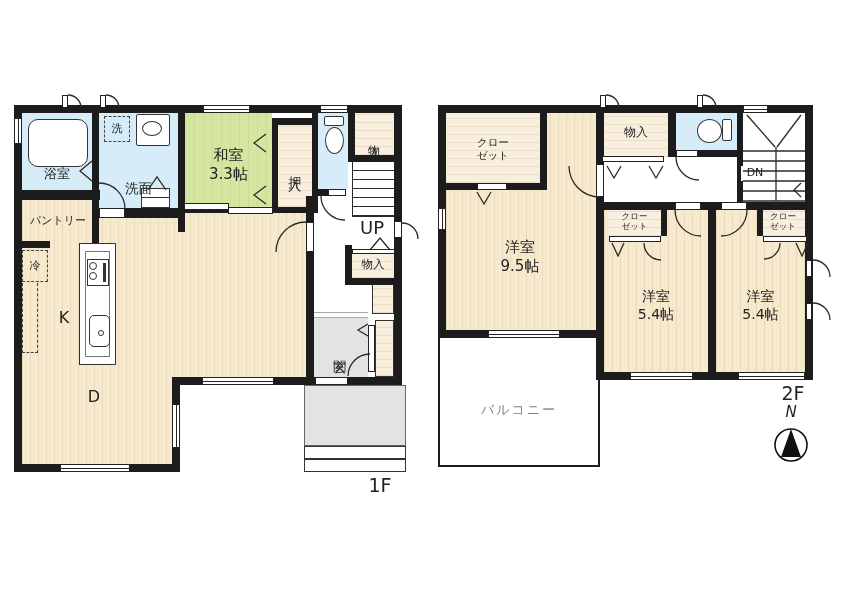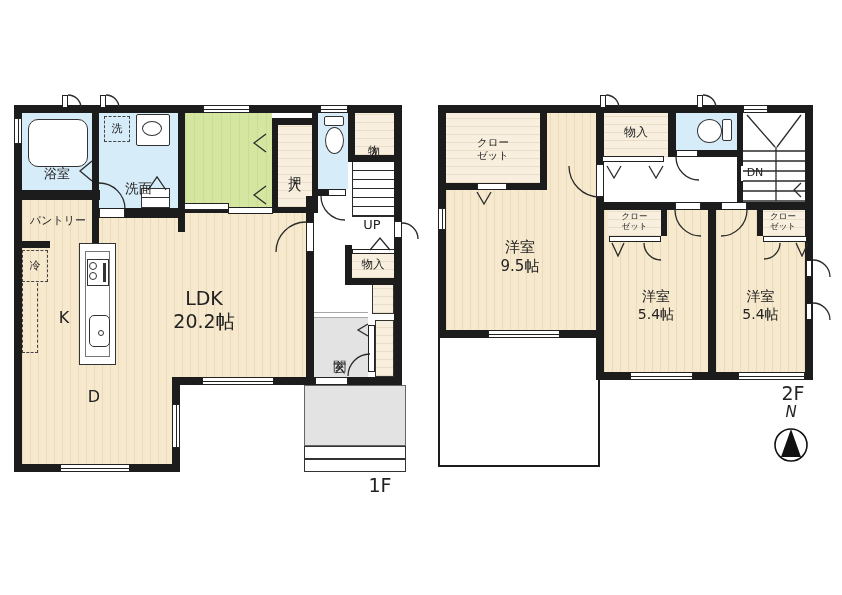--- a/index.html
+++ b/index.html
@@ -214,42 +214,43 @@
         <polyline points="801,183 794,190 801,197"></polyline>
       </g>
 
       <circle cx="791" cy="445" r="16" fill="#fff" stroke="#111" stroke-width="1.6"></circle>
     </g>
     <polygon points="791,429 781,457 801,457" fill="#111"></polygon>
   </svg>
 
   <div class="lbl" style="left:22px;top:166px;width:70px;font-size:13px">浴室</div>
   <div class="lbl" style="left:99px;top:180px;width:79px;font-size:13.5px">洗面</div>
+  <div class="lbl ml" style="left:185px;top:146px;width:87px;font-size:15px">和室
+3.3帖</div>
   <div class="lbl vert" style="left:286px;top:139px;height:58px;font-size:13px">押入</div>
   <div class="lbl vert" style="left:366px;top:117px;height:38px;font-size:12px;letter-spacing:1px">物入</div>
-  <div class="lbl" style="left:350px;top:217px;width:44px;font-size:13px">UP</div>
+  <div class="lbl" style="left:350px;top:217px;width:44px;font-size:18px">UP</div>
   <div class="lbl" style="left:352px;top:257px;width:42px;font-size:11.5px">物入</div>
   <div class="lbl" style="left:14px;top:214px;width:88px;font-size:11px">パントリー</div>
-  <div class="lbl ml" style="left:154px;top:287px;width:100px;font-size:19px;line-height:1.2">LDK
-20.2帖</div>
   <div class="lbl" style="left:50px;top:308px;width:28px;font-size:16px">K</div>
   <div class="lbl" style="left:80px;top:387px;width:28px;font-size:16px">D</div>
   <div class="lbl vert" style="left:331px;top:326px;height:48px;font-size:13px;letter-spacing:1px">玄関</div>
   <div class="lbl" style="left:356px;top:474px;width:48px;font-size:19px">1F</div>
 
   <div class="lbl ml" style="left:446px;top:136px;width:94px;font-size:10.5px;line-height:1.25">クロー
 ゼット</div>
   <div class="lbl ml" style="left:468px;top:238px;width:104px;font-size:15px">洋室
 9.5帖</div>
   <div class="lbl" style="left:604px;top:125px;width:64px;font-size:12px">物入</div>
   <div class="lbl" style="left:741px;top:166px;width:28px;font-size:11px">DN</div>
   <div class="lbl ml" style="left:608px;top:211px;width:53px;font-size:8.5px;line-height:1.2">クロー
 ゼット</div>
   <div class="lbl ml" style="left:760px;top:211px;width:46px;font-size:8.5px;line-height:1.2">クロー
 ゼット</div>
   <div class="lbl ml" style="left:606px;top:288px;width:100px;font-size:14px">洋室
 5.4帖</div>
   <div class="lbl ml" style="left:713px;top:288px;width:95px;font-size:14px">洋室
 5.4帖</div>
+  <div class="lbl" style="left:448px;top:402px;width:142px;font-size:13px;color:#808080;letter-spacing:2px">バルコニー</div>
   <div class="lbl" style="left:769px;top:382px;width:48px;font-size:19px">2F</div>
   <div class="lbl" style="left:775px;top:403px;width:32px;font-size:15px;font-style:italic">N</div>
 
 </div>
 
 </body></html>

